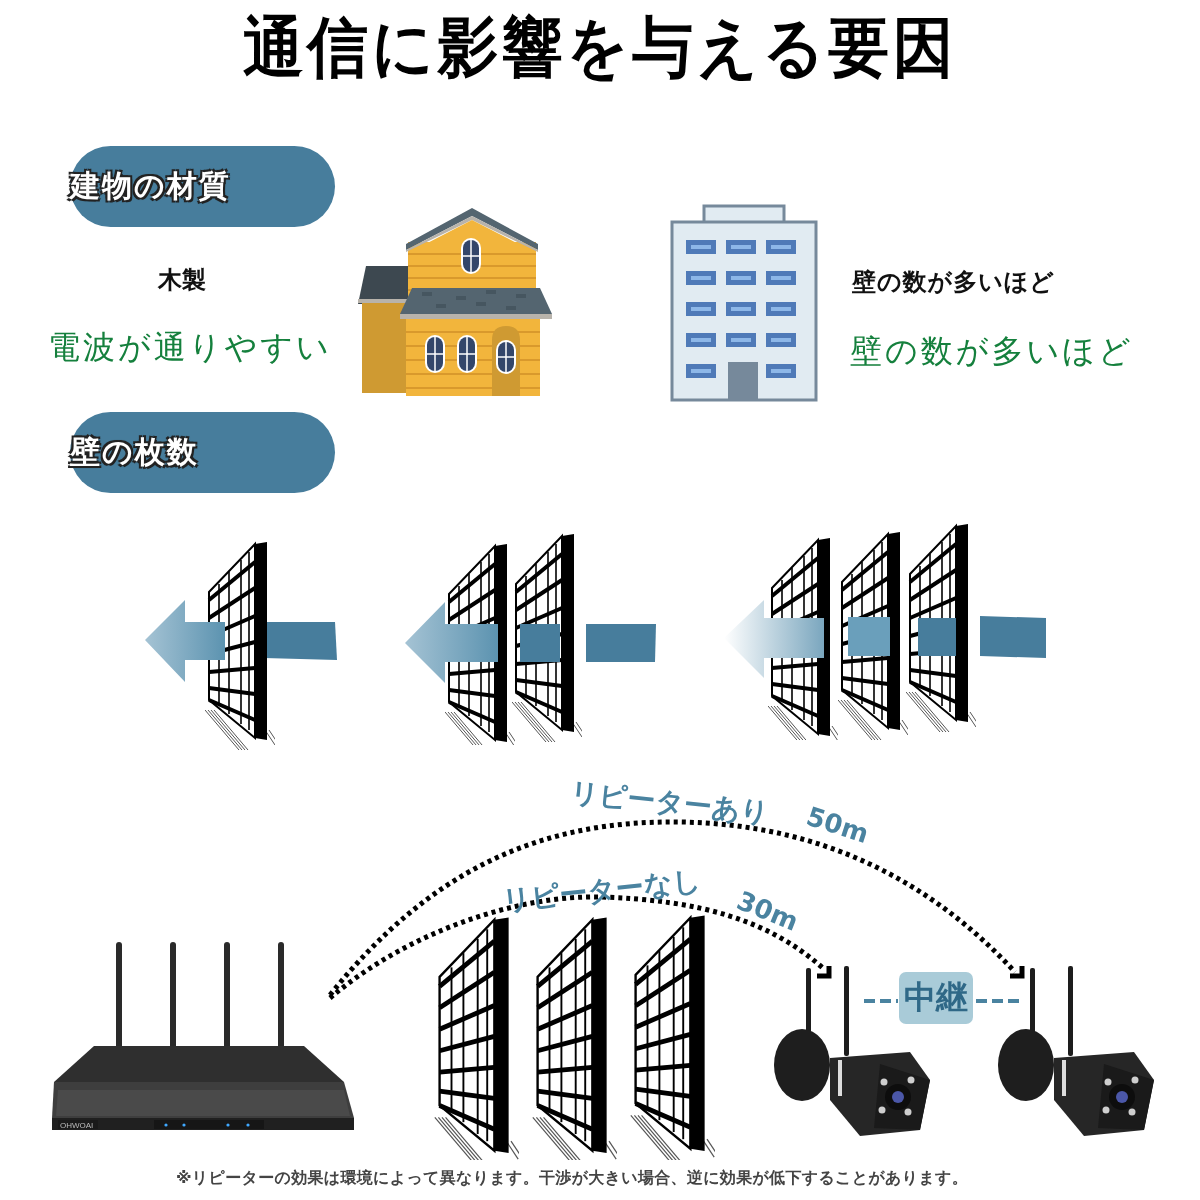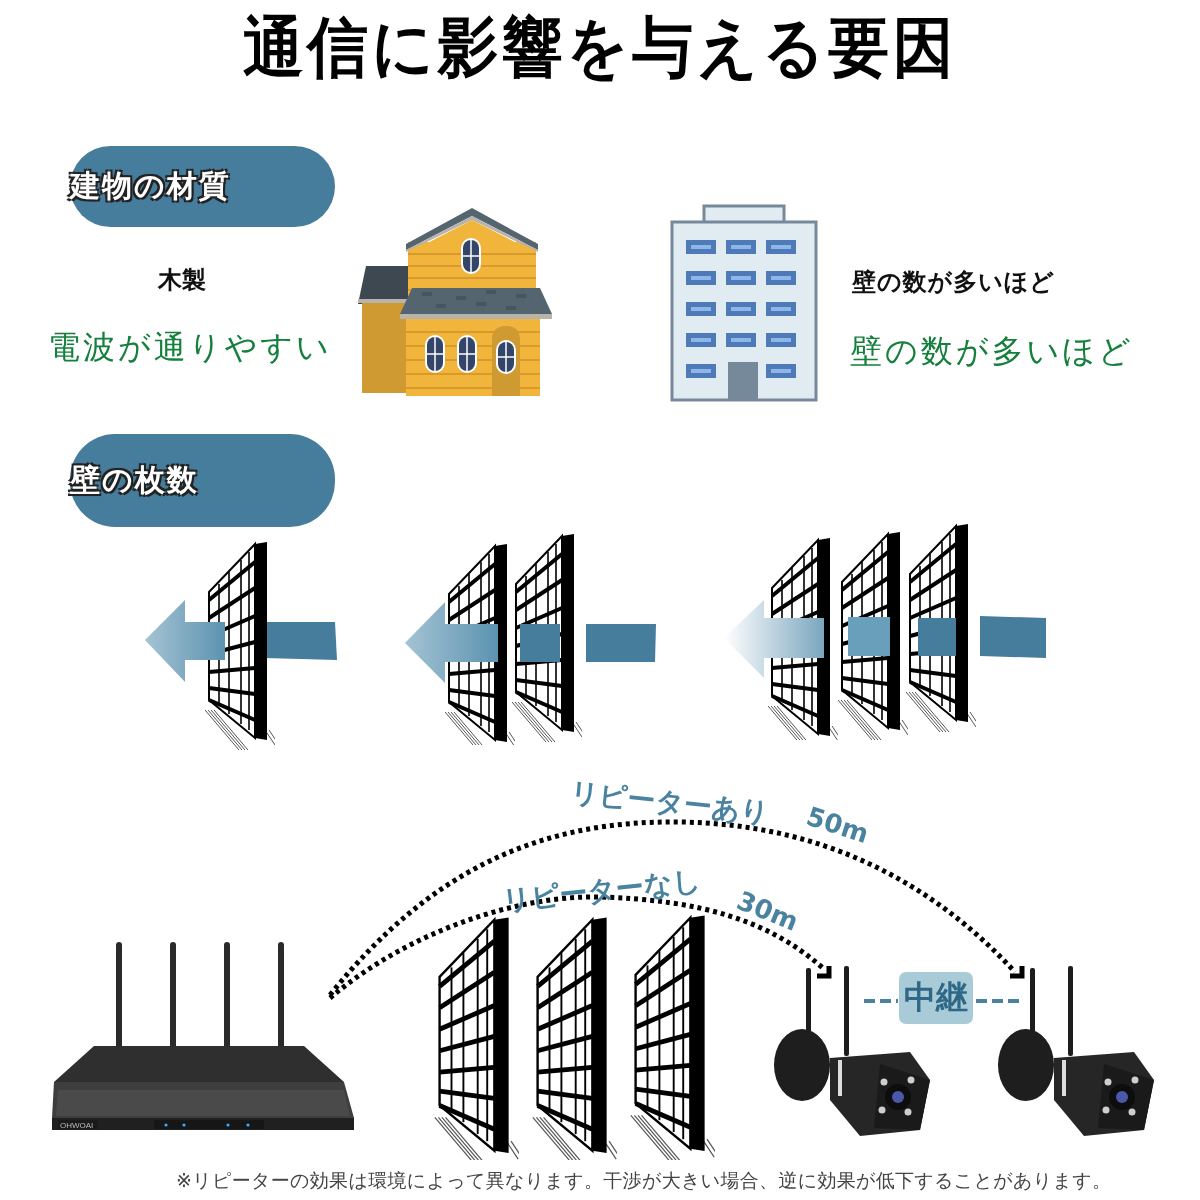--- a/index.html
+++ b/index.html
@@ -14,21 +14,21 @@
     }
 
     .pill {
       background: #477d9c; border-radius: 45px;
       color: #fff; font-weight: 900; font-size: 30px;
       display: flex; align-items: center; justify-content: flex-start;
       text-shadow: -2px -2px 0 #222, 2px -2px 0 #222, -2px 2px 0 #222, 2px 2px 0 #222, 0 0 3px #000;
       letter-spacing: 2px;
     }
     .pill1 { left: 70px; top: 146px; width: 265px; height: 81px; }
-    .pill2 { left: 70px; top: 434px; width: 265px; height: 93px; }
+    .pill2 { left: 70px; top: 412px; width: 265px; height: 81px; }
 
     .label-bold { font-weight: 900; font-size: 24px; color: #111; }
     .label-blue { font-size: 32px; color: #15803d; letter-spacing: 3px; }
 
     .wood-title { left: 158px; top: 264px; }
     .wood-desc { left: 48px; top: 326px; }
     .conc-title { left: 852px; top: 266px; letter-spacing: 1px; }
     .conc-desc { left: 850px; top: 330px; }
 
     .desc-text {
@@ -41,21 +41,21 @@
     .badge {
       left: 899px; top: 972px; width: 74px; height: 52px;
       background: #a9cbd8; border-radius: 7px;
       color: #2f6887; font-size: 32px; font-weight: 700;
       display: flex; align-items: center; justify-content: center;
     }
     .dash { height: 4px; background: repeating-linear-gradient(90deg, #4a83a0 0 11px, transparent 11px 16px); }
 
     .footnote {
       left: 176px; top: 1168px; width: 1020px;
-      font-size: 19px; color: #444; letter-spacing: 0.3px; white-space: nowrap;
+      font-size: 16px; color: #444; letter-spacing: 0.3px; white-space: nowrap; font-weight: bold;
     }
   </style>
 </head>
 <body>
 
 <div class="abs title">通信に影響を与える要因</div>
 
 <div class="abs pill pill1">
   <span>建物の材質</span>
 </div>

